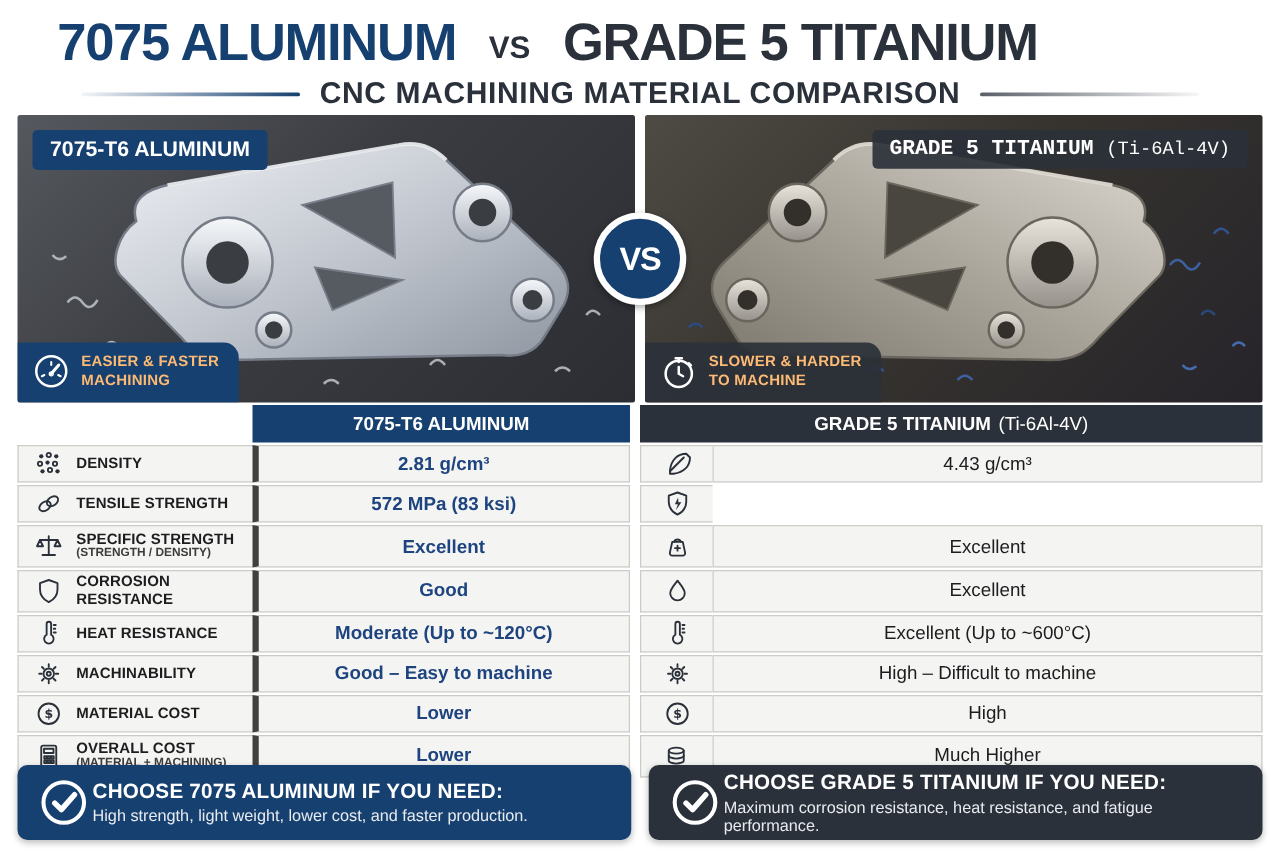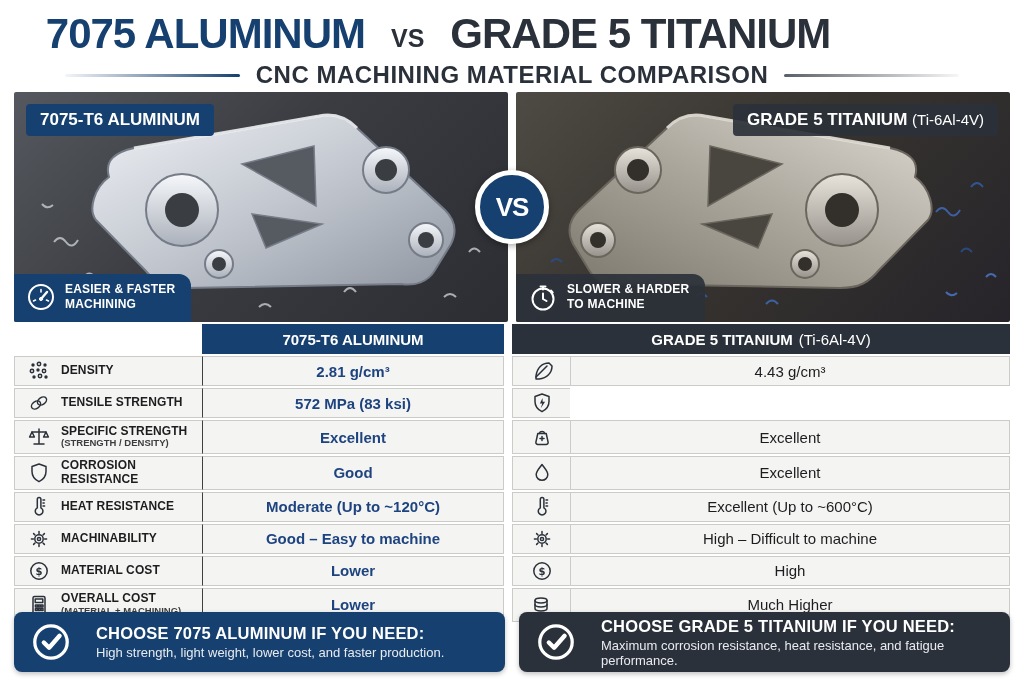--- a/index.html
+++ b/index.html
@@ -23,44 +23,44 @@
 
   
   .photos { position:absolute; top:92px; left:14px; width:996px; height:230px; display:flex; gap:8px; }
   .photo { position:relative; width:494px; height:230px; overflow:hidden; border-radius:2px; }
   .photo.alu { background:linear-gradient(135deg,#55585e 0%,#3a3c41 45%,#2b2d32 100%); }
   .photo.ti  { background:linear-gradient(135deg,#4e4a44 0%,#37342f 45%,#26242a 100%); }
   .photo svg.part { position:absolute; inset:0; }
   .tag { position:absolute; top:12px; padding:6px 14px; border-radius:4px;
     color:#fff; font-size:17px; font-weight:bold; white-space:nowrap; }
   .tag.alu { left:12px; background:#16406f; }
-  .tag.ti  { right:12px; background:rgba(43,49,58,0.92); }
+  .tag.ti  { right:12px; background:rgba(43,49,58,0.92);font-family:Liberation Mono, monospace; }
   .tag .normal { font-weight:normal; font-size:15px; }
   .badge { position:absolute; left:0; bottom:0; display:flex; align-items:center; gap:9px;
-    padding:8px 16px 9px 12px; border-top-right-radius:12px; color:#ffffff; }
+    padding:8px 16px 9px 12px; border-top-right-radius:12px; color:#fdba74; }
   .badge.alu { background:#16406f; }
   .badge.ti  { background:rgba(43,49,58,0.92); }
   .badge-text { font-size:12px; font-weight:bold; line-height:1.3; letter-spacing:0.2px; }
   .vs-wrap { position:absolute; top:92px; left:474px; width:76px; height:230px; z-index:5; }
   .vs-bar { position:absolute; left:34px; top:0; width:8px; height:230px; background:#ffffff; }
   .vs-circle { position:absolute; left:1px; top:78px; width:74px; height:74px; border-radius:50%;
     background:#16406f; border:5px solid #ffffff; box-shadow:0 2px 6px rgba(0,0,0,0.35);
     display:flex; align-items:center; justify-content:center;
     color:#fff; font-size:26px; font-weight:bold; letter-spacing:-1px; }
 
   
   .cmp-table { position:absolute; top:324px; left:14px; width:996px;
     display:flex; flex-direction:column; gap:2px; }
   .trow { display:grid; grid-template-columns:188px 302px 8px 58px 440px; gap:0; min-height:27px; }
   .trow.hdr { min-height:30px; }
   .trow.tall { min-height:34px; }
   .cell { background:#f4f4f2; border:1px solid #cbcbc8; display:flex; align-items:center; }
   .cell.gapcol { background:transparent; border:none; }
   .cell.labelc { gap:10px; padding:2px 6px 2px 12px; border-right:none; }
-  .cell.aluv { border-left:1px solid #404040; justify-content:center; text-align:center;
+  .cell.aluv { border-left:5px solid #404040; justify-content:center; text-align:center;
     color:#1e4480; font-size:15px; font-weight:bold; }
   .cell.tiic { justify-content:center; border-right:none; }
   .cell.tiv { border-left:1px solid #cbcbc8; justify-content:center; text-align:center;
     color:#1d1d1f; font-size:15px; }
   .hdr .cell { border:none; display:flex; align-items:center; justify-content:center; }
   .hdr .empty { background:transparent; }
   .hdr .alu-h { background:#16406f; color:#fff; font-size:15px; font-weight:bold; grid-column:2; }
   .hdr .ti-h  { background:#2b313a; color:#fff; font-size:15px; font-weight:bold; grid-column:4 / span 2; }
   .hdr .ti-h .normal { font-weight:normal; margin-left:6px; }
   .lbl { display:flex; flex-direction:column; justify-content:center; }
@@ -68,21 +68,21 @@
   .lbl .sub  { font-size:9.5px; font-weight:bold; color:#3c3c3e; line-height:1.15; }
   .lbl .sub:empty { display:none; }
   .ricon { width:24px; height:24px; flex:0 0 24px; }
   .ricon path, .ricon circle, .ricon ellipse, .ricon rect, .ricon line, .ricon polygon
     { stroke:#2b313a; stroke-width:1.5; fill:none; stroke-linecap:round; stroke-linejoin:round; }
   .ricon .fill { fill:#2b313a; stroke:none; }
   .ricon text { fill:#2b313a; stroke:none; font-family:"DejaVu Sans",sans-serif; font-weight:bold; font-size:10px; }
 
   
   .callouts { position:absolute; top:612px; left:14px; width:996px; height:60px; display:flex; gap:14px; }
-  .callout { flex:1; border-radius:8px; display:flex; align-items:center; gap:24px; padding:0 16px; color:#fff;
+  .callout { flex:1; border-radius:8px; display:flex; align-items:center; gap:2px; padding:0 16px; color:#fff;
     box-shadow:0 2px 5px rgba(0,0,0,0.25); }
   .callout.alu { background:#16406f; }
   .callout.ti  { background:#2b313a; }
   .co-text .h { font-size:16.5px; font-weight:bold; letter-spacing:0.2px; }
   .co-text .b { font-size:13px; margin-top:2px; color:#e8ebf0; }
   .check-ic { width:42px; height:42px; flex:0 0 42px; }
   .wicon path, .wicon circle, .wicon line { stroke:#ffffff; fill:none; stroke-linecap:round; stroke-linejoin:round; }
 </style>
 </head>
 <body>

